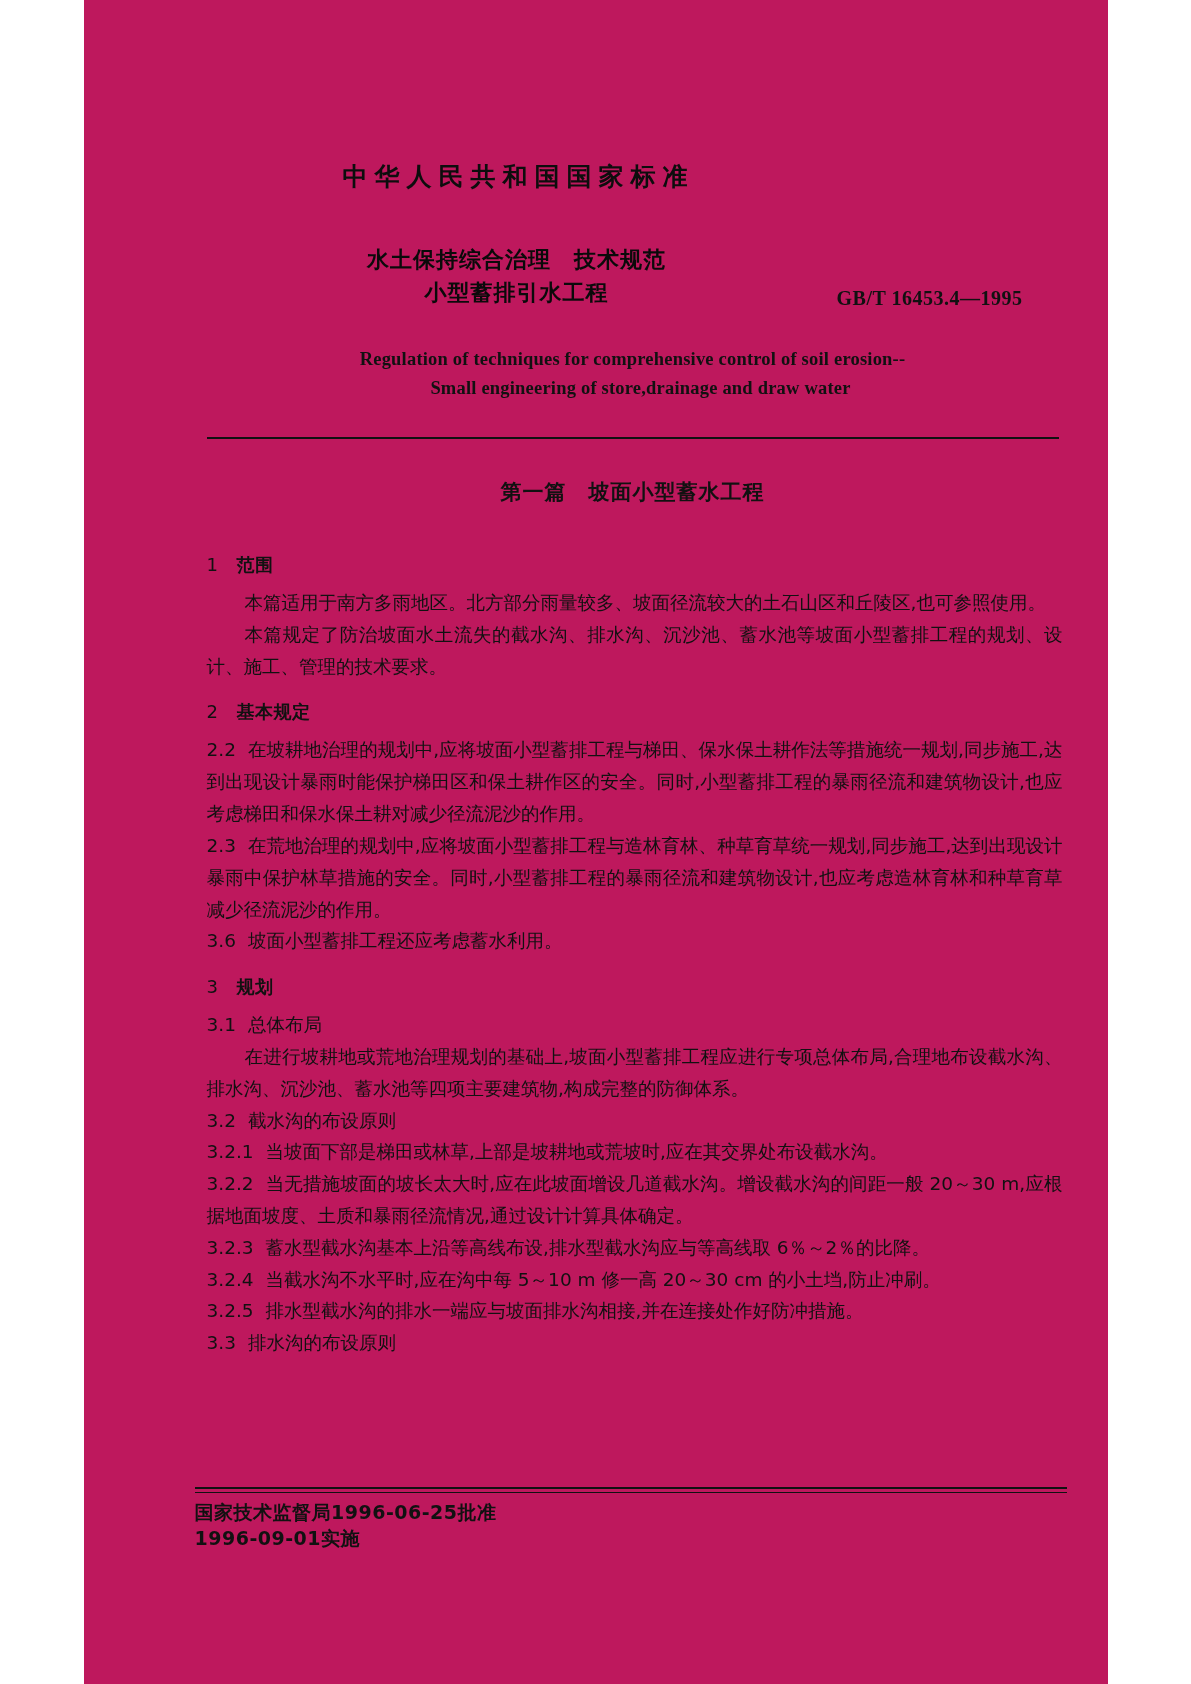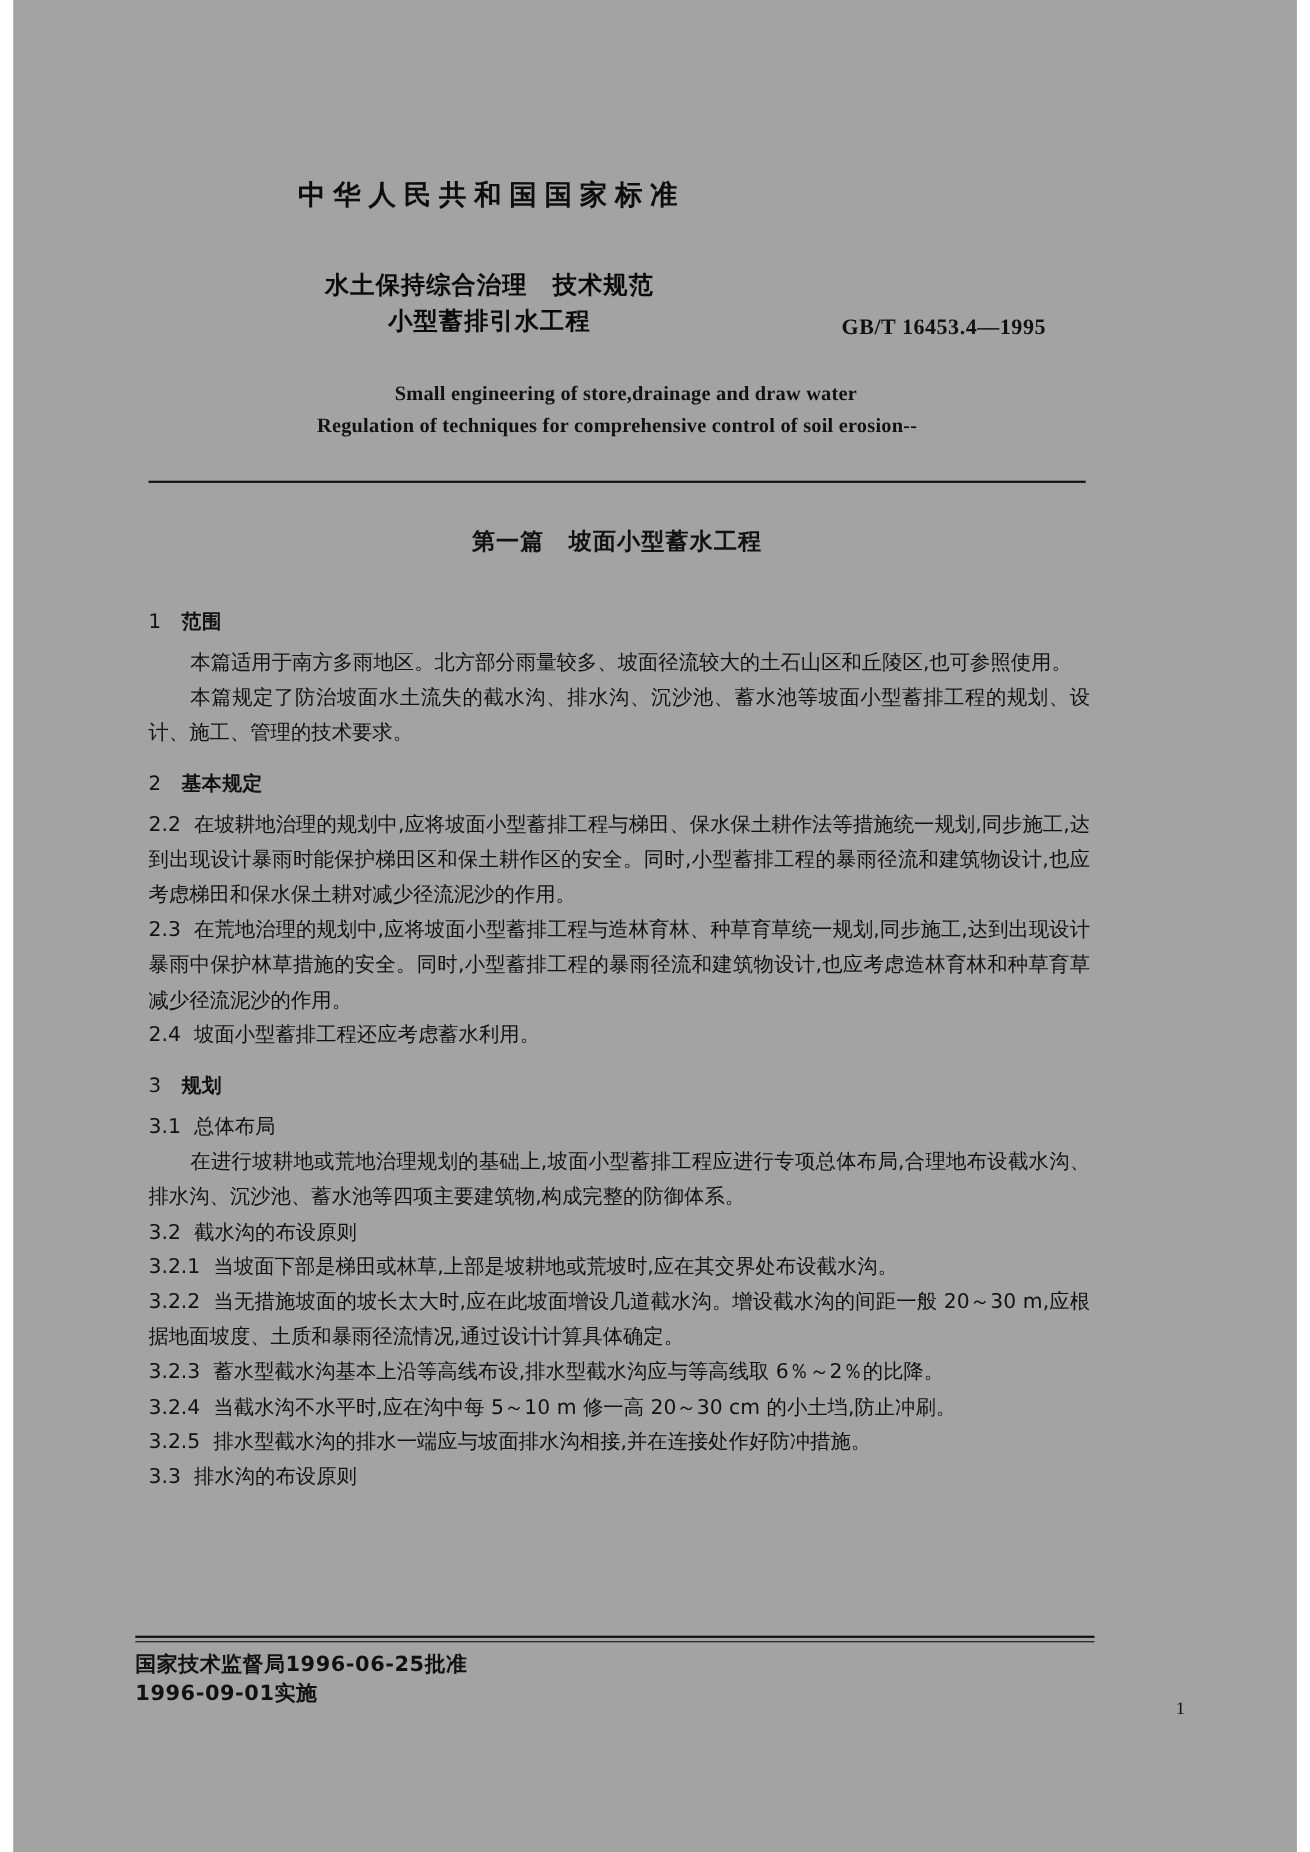--- a/index.html
+++ b/index.html
@@ -6,24 +6,24 @@
     margin: 0;
     padding: 0;
     background: #ffffff;
   }
   body {
     font-family: "Liberation Serif", "DejaVu Serif", serif;
     color: #111111;
   }
   #page {
     position: relative;
-    width: 1167px;
+    width: 1024px;
     height: 1684px;
     margin: 0 auto;
-    background: #a3a3a3;
+    background: #be185d;
     overflow: hidden;
   }
 
   
   .masthead {
     position: absolute;
     left: 123px;
     top: 160px;
     width: 852px;
   }
@@ -205,22 +205,22 @@
 
   <div class="title-block">
     <div class="title-rows">
       <div class="title-line">水土保持综合治理　技术规范</div>
       <div class="title-line">小型蓄排引水工程</div>
     </div>
     <div class="std-number">GB/T 16453.4—1995</div>
   </div>
 
   <div class="english-block">
+    <div class="english-line">Regulation of techniques for comprehensive control of soil erosion--</div>
     <div class="english-line english-indent">Small engineering of store,drainage and draw water</div>
-    <div class="english-line">Regulation of techniques for comprehensive control of soil erosion--</div>
   </div>
 
   <div class="rule-top"></div>
 
   <div class="part-heading">第一篇　坡面小型蓄水工程</div>
 
   <div class="body-col">
 
     <div class="sec-head">
       <span class="num">1</span><span>范围</span>
@@ -231,21 +231,21 @@
     <div class="sec-head">
       <span class="num">2</span><span>基本规定</span>
     </div>
     <p class="num-para">
       <span class="lbl">2.2</span><span>在坡耕地治理的规划中,应将坡面小型蓄排工程与梯田、保水保土耕作法等措施统一规划,同步施工,达到出现设计暴雨时能保护梯田区和保土耕作区的安全。同时,小型蓄排工程的暴雨径流和建筑物设计,也应考虑梯田和保水保土耕对减少径流泥沙的作用。</span>
     </p>
     <p class="num-para">
       <span class="lbl">2.3</span><span>在荒地治理的规划中,应将坡面小型蓄排工程与造林育林、种草育草统一规划,同步施工,达到出现设计暴雨中保护林草措施的安全。同时,小型蓄排工程的暴雨径流和建筑物设计,也应考虑造林育林和种草育草减少径流泥沙的作用。</span>
     </p>
     <p class="num-para">
-      <span class="lbl">2.4</span><span>坡面小型蓄排工程还应考虑蓄水利用。</span>
+      <span class="lbl">3.6</span><span>坡面小型蓄排工程还应考虑蓄水利用。</span>
     </p>
 
     <div class="sec-head">
       <span class="num">3</span><span>规划</span>
     </div>
     <p class="sub-head">
       <span class="lbl">3.1</span><span>总体布局</span>
     </p>
     <p class="para indent">在进行坡耕地或荒地治理规划的基础上,坡面小型蓄排工程应进行专项总体布局,合理地布设截水沟、排水沟、沉沙池、蓄水池等四项主要建筑物,构成完整的防御体系。</p>
     <p class="sub-head">

